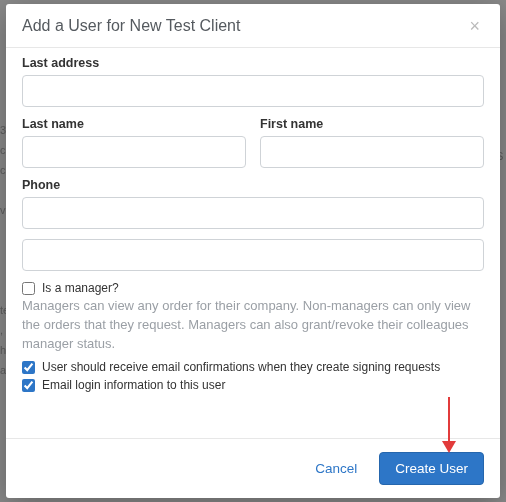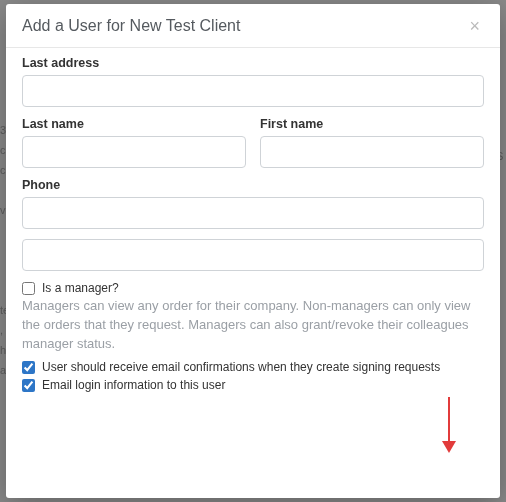--- a/index.html
+++ b/index.html
@@ -214,19 +214,23 @@
       <span>User should receive email confirmations when they create signing requests</span>
     </div>
 
     <div class="checkbox-row">
       <input type="checkbox" checked="" style="">
       <span>Email login information to this user</span>
     </div>
 
   </div>
 
+  <div class="modal-footer">
+    <button class="btn btn-cancel">Cancel</button>
+    <button class="btn btn-primary">Create User</button>
+  </div>
 
 </div>
 
 <svg class="annot-arrow" width="24" height="60">
   <line x1="12" y1="2" x2="12" y2="48" stroke="#e23b3b" stroke-width="2"></line>
   <polygon points="12,58 5,46 19,46" fill="#e23b3b"></polygon>
 </svg>
 
 </body></html>

